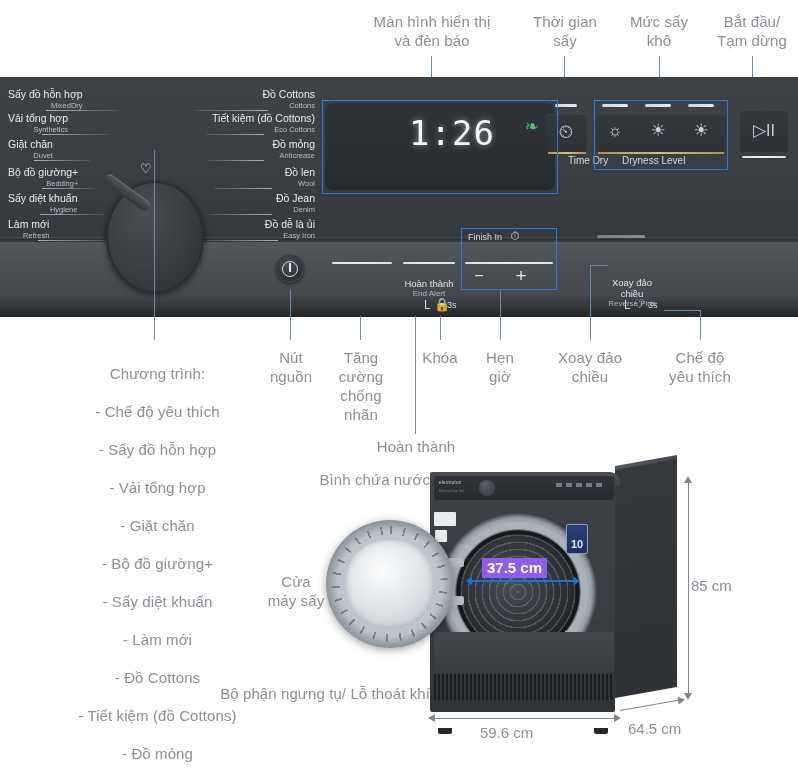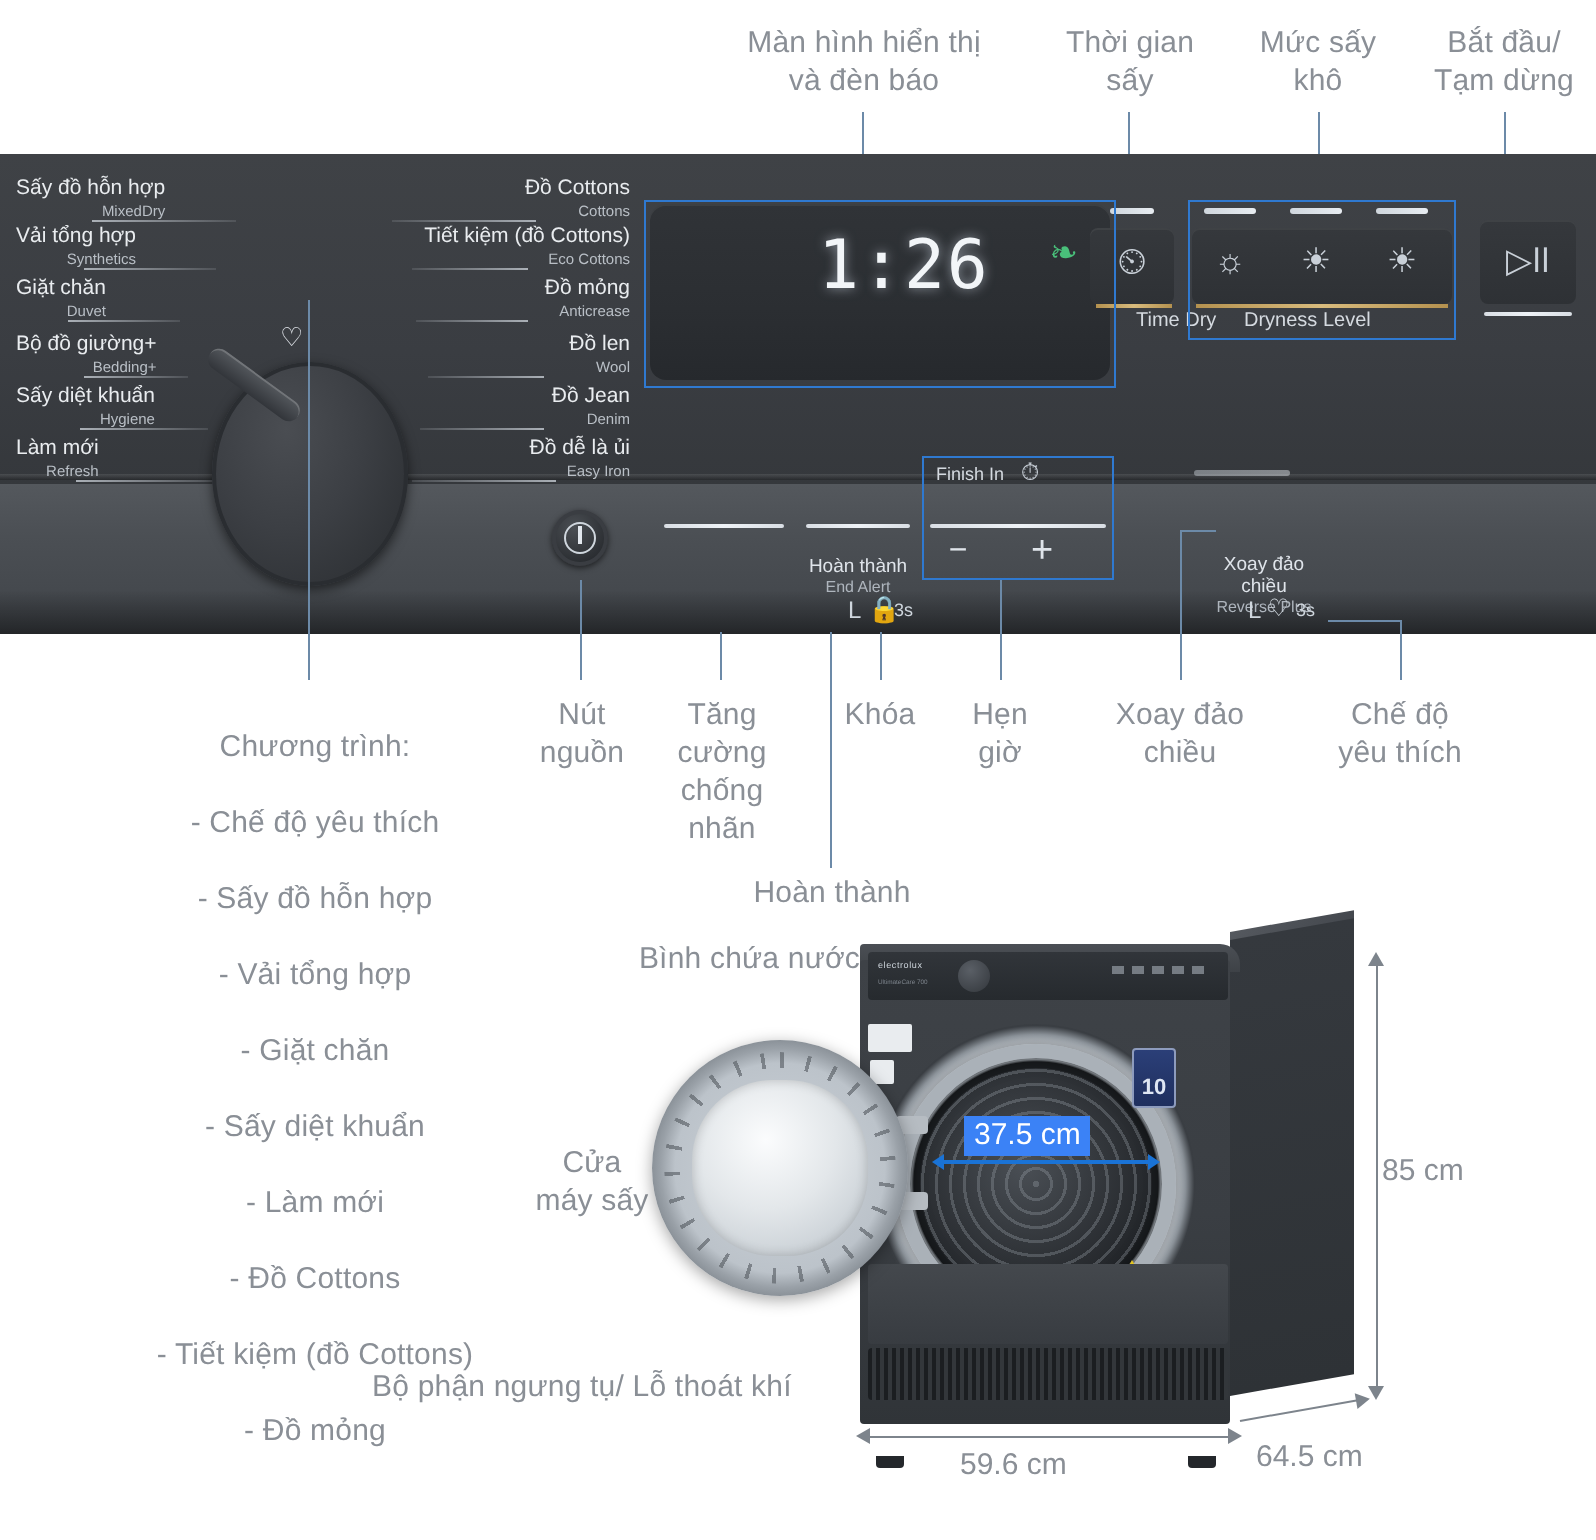--- a/index.html
+++ b/index.html
@@ -304,23 +304,24 @@
   
   .dim-line { position:absolute; background:#7d848c; }
   .dim-text {
     position:absolute; color:#8a8f96; font-size:15px; line-height:17px; white-space:nowrap;
   }
   .dim-arrow {
     position:absolute; width:0;height:0;
   }
   .blue-badge {
     position:absolute;
-    background:#3b82f6; color:#ffffff;
+    background:#8b5cf6; color:#ffffff;
     font-size:15px; line-height:18px; padding:1px 5px;
     white-space:nowrap;
+    font-weight:bold;
   }
   .blue-line { position:absolute; background:#1a73d6; height:2px; }
   .blue-ar-l, .blue-ar-r {
     position:absolute; width:0;height:0;
     border-top:4px solid transparent; border-bottom:4px solid transparent;
   }
   .blue-ar-l { border-right:6px solid #1a73d6; }
   .blue-ar-r { border-left:6px solid #1a73d6; }
 </style>
 </head>
@@ -507,20 +508,21 @@
   <div class="lead" style="left:700px; top:310px; height:30px;"></div>
   <div class="lead-h" style="left:664px; top:310px; width:37px;"></div>
   <div class="lead-h" style="left:590px; top:265px; width:18px;"></div>
 
   <div class="callout" style="left:60px; top:345px; width:195px; text-align:center;">
     <div>Chương trình:</div>
     <div>- Chế độ yêu thích</div>
     <div>- Sấy đồ hỗn hợp</div>
     <div>- Vải tổng hợp</div>
     <div>- Giặt chăn</div>
+    <div>- Bộ đồ giường+</div>
     <div>- Sấy diệt khuẩn</div>
     <div>- Làm mới</div>
     <div>- Đồ Cottons</div>
     <div>- Tiết kiệm (đồ Cottons)</div>
     <div>- Đồ mỏng</div>
     
     
     
   </div>
 
@@ -545,21 +547,21 @@
 
   <div class="callout" style="left:366px; top:437px; width:100px;">Hoàn thành</div>
 
   <div class="callout" style="left:308px; top:470px; width:122px; text-align:right;">Bình chứa nước</div>
   <div class="lead-h" style="left:432px; top:479px; width:66px;"></div>
 
   <div class="callout" style="left:258px; top:572px; width:76px;">Cửa
 máy sấy</div>
   <div class="lead-h" style="left:340px; top:590px; width:42px;"></div>
 
-  <div class="callout" style="left:186px; top:684px; width:244px; text-align:left;">Bộ phận ngưng tụ/ Lỗ thoát khí</div>
+  <div class="callout" style="left:186px; top:684px; width:244px; text-align:right;">Bộ phận ngưng tụ/ Lỗ thoát khí</div>
   <div class="lead-h" style="left:434px; top:693px; width:82px;"></div>
 
   <div id="dryer">
     <div class="body-toppersp"></div>
     <div class="body-side"></div>
     <div class="body-top"></div>
     <div class="body-main"></div>
 
     <div class="ctrlstrip">
       <div class="brand">electrolux</div>

